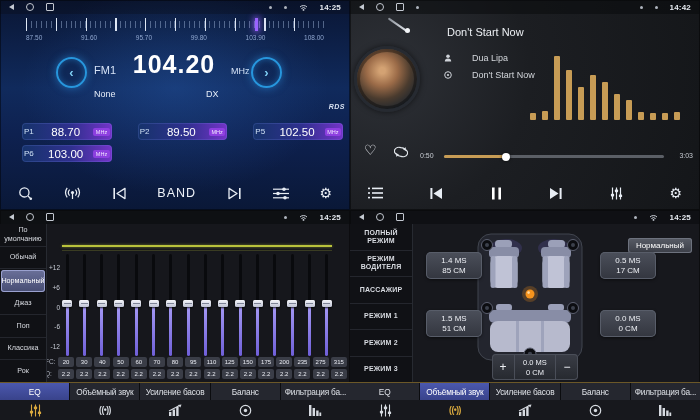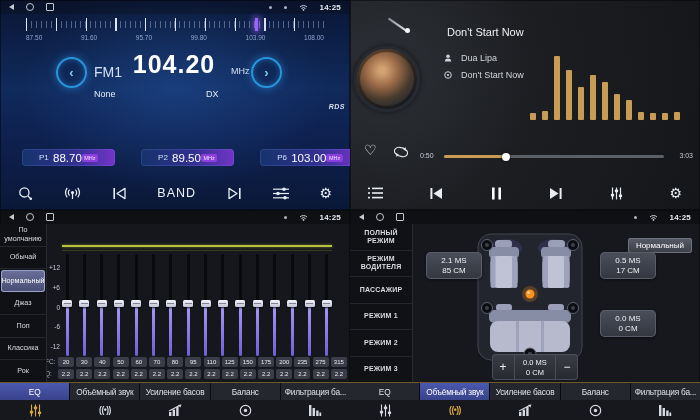--- a/index.html
+++ b/index.html
@@ -34,52 +34,52 @@
       repeating-linear-gradient(90deg,rgba(232,240,252,.95) 0 1.2px,transparent 1.2px 29.8px),
       repeating-linear-gradient(90deg,rgba(150,172,208,.5) 0 1px,transparent 1px 4.95px);
     background-size:100% 13px,100% 7px;background-position:0 0,0 3px;background-repeat:no-repeat;}
   .dial-cur{position:absolute;left:77%;top:0;width:3px;height:13px;background:#9a63ff;
             box-shadow:0 0 6px 1.5px rgba(154,99,255,.75);}
   .dial-labels{display:flex;justify-content:space-between;font-size:6.5px;color:#8fa6cf;margin-top:3px;}
   .circle-btn{position:absolute;width:27px;height:27px;border-radius:50%;border:2px solid #2796dd;
       box-shadow:0 0 8px rgba(45,150,230,.55),inset 0 0 6px rgba(45,150,230,.45);
       display:flex;align-items:center;justify-content:center;color:#7fd0f5;
       font-size:13px;font-weight:bold;background:rgba(10,30,70,.3);}
-  .lbl-band{position:absolute;left:94px;top:64px;font-size:14px;color:#d5e2f6;}
+  .lbl-band{position:absolute;left:94px;top:64px;font-size:11px;color:#d5e2f6;}
   .lbl-pty{position:absolute;left:94px;top:89px;font-size:9px;color:#e6edf8;}
   .big-freq{position:absolute;left:118px;top:50px;width:112px;text-align:center;
             font-size:25px;font-weight:bold;color:#fff;letter-spacing:1px;}
   .lbl-unit{position:absolute;left:231px;top:66px;font-size:9px;color:#d5e2f6;}
   .lbl-dx{position:absolute;left:206px;top:89px;font-size:9px;color:#e6edf8;}
   .lbl-rds{position:absolute;right:5px;top:103px;font-size:7px;font-weight:bold;font-style:italic;
            color:#d9e2f2;letter-spacing:.5px;}
   .presets{position:absolute;left:22px;right:7px;top:123px;display:grid;
            grid-template-columns:repeat(3,1fr);column-gap:26px;row-gap:5px;}
-  .preset{height:17px;border-radius:4px;display:flex;align-items:center;padding:0 17px;
+  .preset{height:17px;border-radius:4px;display:flex;align-items:center;padding:0 2px;
           background:linear-gradient(90deg,#16336b 0%,#30308f 55%,#7434c8 100%);
-          box-shadow:inset 0 0 0 1px rgba(130,150,255,.18);margin-top:26px;}
+          box-shadow:inset 0 0 0 1px rgba(130,150,255,.18);}
   .p-id{font-size:8px;color:#cfe0f5;width:14px;}
   .p-freq{flex:1;text-align:center;font-size:11.5px;font-weight:normal;color:#fff;}
   .p-unit{font-size:5.5px;color:#f0e6ff;background:rgba(146,64,228,.9);border-radius:2px;
           padding:1px 2.5px;}
   .toolbar{position:absolute;left:0;right:0;top:176px;height:34px;display:flex;
            align-items:center;justify-content:space-between;padding:0 18px;}
   .tb-btn{display:flex;align-items:center;justify-content:center;color:#e8edf4;}
   .band-text{font-size:12.5px;letter-spacing:1px;color:#eef2f8;}
   .gear{font-size:14px;line-height:1;color:#e8edf4;font-family:"DejaVu Sans",sans-serif;}
 
   
   .album{position:absolute;left:4px;top:46px;width:60px;height:60px;border-radius:50%;
     background:radial-gradient(circle at 42% 36%,#d3a273 6%,#9b6b48 30%,#4a3b2e 55%,#23282e 76%);
     border:3px solid #262a31;box-shadow:inset 0 0 0 3px rgba(0,0,0,.35),0 0 6px rgba(0,0,0,.6);}
   .arm{position:absolute;left:34px;top:31px;width:24px;height:2px;border-radius:1px;
        background:linear-gradient(90deg,#878d96,#e8ecf1);transform-origin:100% 50%;transform:rotate(35deg);}
   .pivot{position:absolute;left:55px;top:28px;width:5px;height:5px;border-radius:50%;background:#f2f4f7;}
   .pl-title{position:absolute;left:97px;top:26px;font-size:11px;color:#eceff3;}
-  .pl-row{position:absolute;left:94px;display:flex;align-items:center;gap:9px;font-size:9px;color:#d3d6db;}
+  .pl-row{position:absolute;left:94px;display:flex;align-items:center;gap:20px;font-size:9px;color:#d3d6db;}
   .vis{position:absolute;left:180px;top:52px;width:156px;height:68px;display:flex;
        align-items:flex-end;gap:6px;}
   .vbar{width:6px;background:#c79c55;border-radius:1px;}
   .heart{position:absolute;left:14px;top:142px;font-size:14px;color:#e8ebf0;
          font-family:"DejaVu Sans",sans-serif;}
   .rpt{position:absolute;left:44px;top:146px;color:#e1e5ea;}
   .t-elapsed{position:absolute;left:70px;top:152px;font-size:7px;color:#c6cad1;}
   .t-total{position:absolute;right:7px;top:152px;font-size:7px;color:#c6cad1;}
   .progress{position:absolute;left:94px;right:36px;top:155px;height:3px;border-radius:2px;
             background:#5b5f66;}
@@ -204,20 +204,25 @@
       </div>
 
       <div class="preset">
         <span class="p-id">P2</span>
         <span class="p-freq">89.50</span>
         <span class="p-unit">MHz</span>
       </div>
 
 
 
+      <div class="preset">
+        <span class="p-id">P5</span>
+        <span class="p-freq">102.50</span>
+        <span class="p-unit">MHz</span>
+      </div>
 
       <div class="preset">
         <span class="p-id">P6</span>
         <span class="p-freq">103.00</span>
         <span class="p-unit">MHz</span>
       </div>
     </div>
 
   <div class="toolbar">
     <span class="tb-btn">
@@ -262,20 +267,30 @@
           <circle cx="11" cy="2.2" r="1.8" fill="#e8edf4"></circle>
           <circle cx="5" cy="6.5" r="1.8" fill="#e8edf4"></circle>
           <circle cx="12" cy="10.8" r="1.8" fill="#e8edf4"></circle>
         </svg>
       </span>
     <span class="gear">⚙</span>
   </div>
 </section>
 
 <section class="q" id="q-player">
+  <div class="statusbar">
+    <span class="nav-tri"></span>
+    <span class="nav-circ"></span>
+    <span class="nav-sq"></span>
+    <span class="sb-dot"></span>
+    <span class="sb-spacer"></span>
+    <span class="sb-dot"></span>
+    <span class="sb-dot"></span>
+    <span class="sb-time">14:42</span>
+  </div>
 
   <div class="album"></div>
   <div class="arm"></div>
   <div class="pivot"></div>
 
   <div class="pl-title">Don't Start Now</div>
   <div class="pl-row" style="top:53px;">
     <svg width="8" height="8" viewBox="0 0 8 8">
         <circle cx="4" cy="2.3" r="1.8" fill="#cfd3d9"></circle>
         <path d="M0.8 7.6a3.2 3.2 0 0 1 6.4 0z" fill="#cfd3d9"></path>
@@ -703,26 +718,30 @@
           <circle cx="54" cy="122" r="2.2" fill="#3c404c" stroke="none"></circle>
       </g>
 
       <circle cx="54" cy="62" r="8" fill="#f59118" opacity="0.25"></circle>
       <circle cx="54" cy="62" r="4.5" fill="#f7941d"></circle>
       <circle cx="52.6" cy="60.6" r="1.3" fill="#ffd9a0"></circle>
     </svg>
   </div>
 
   <div class="delaybox" style="left:76px;top:42px;">
-    <span>2.1 MS</span>
+    <span>1.4 MS</span>
     <span>85 CM</span>
   </div>
   <div class="delaybox" style="left:250px;top:42px;">
     <span>0.5 MS</span>
     <span>17 CM</span>
+  </div>
+  <div class="delaybox" style="left:76px;top:100px;">
+    <span>1.5 MS</span>
+    <span>51 CM</span>
   </div>
   <div class="delaybox" style="left:250px;top:100px;">
     <span>0.0 MS</span>
     <span>0 CM</span>
   </div>
 
   <div class="stepper">
     <button class="step-btn">+</button>
     <div class="step-val">
       <span>0.0 MS</span>

